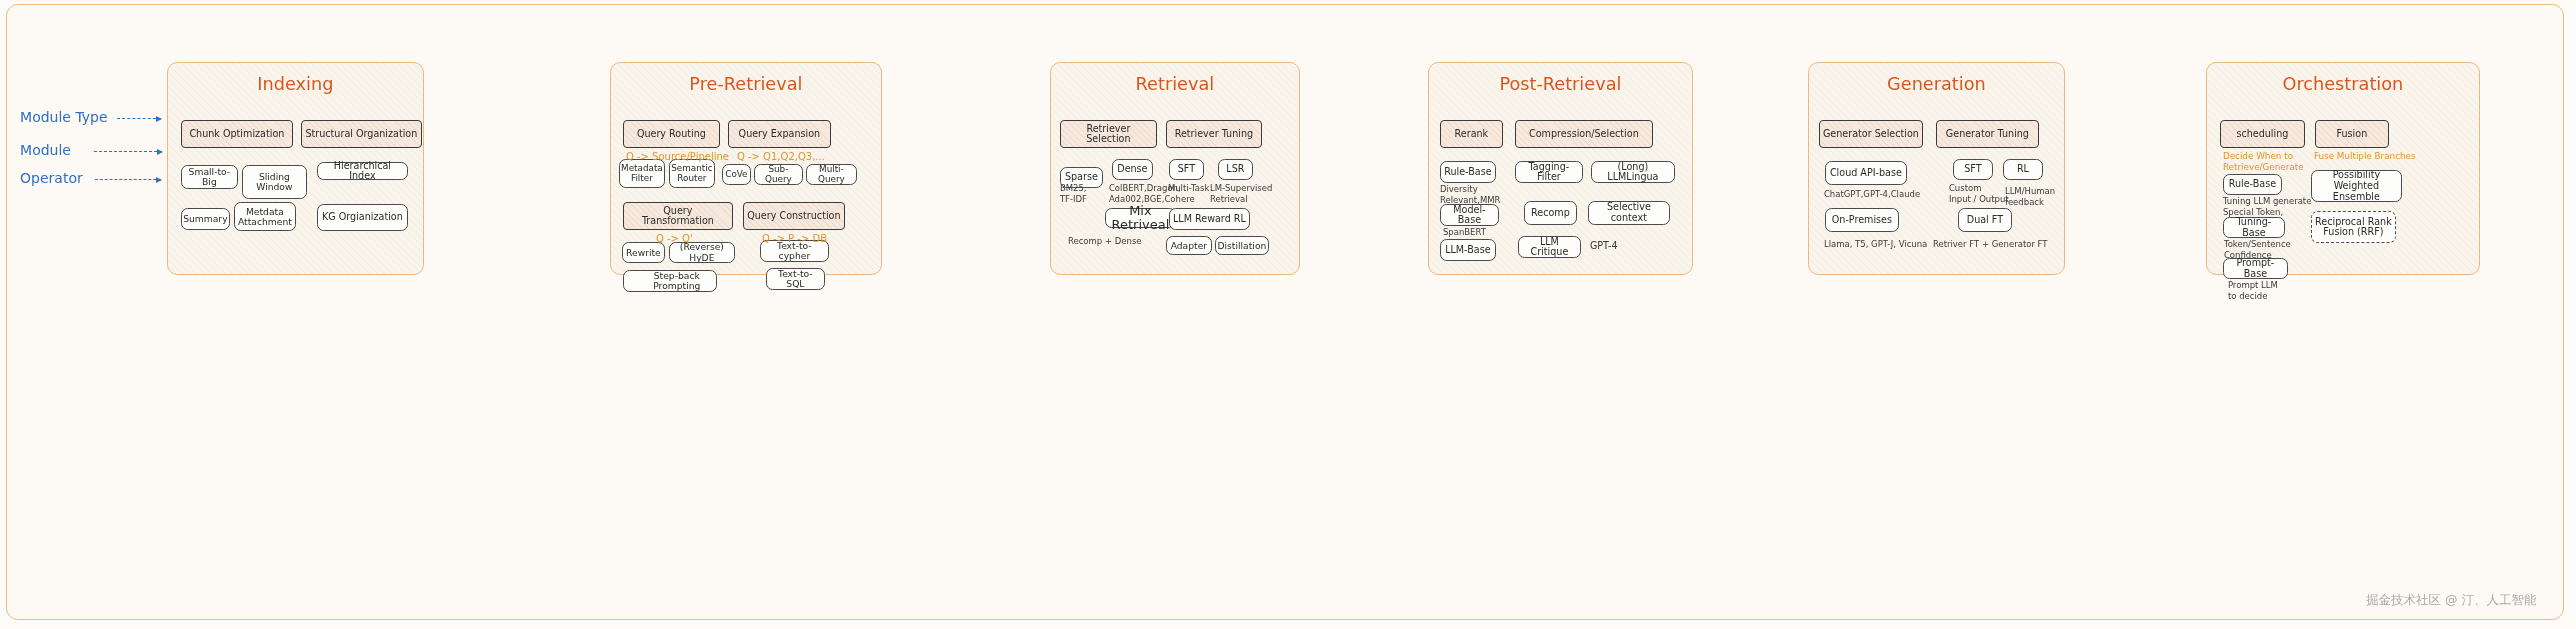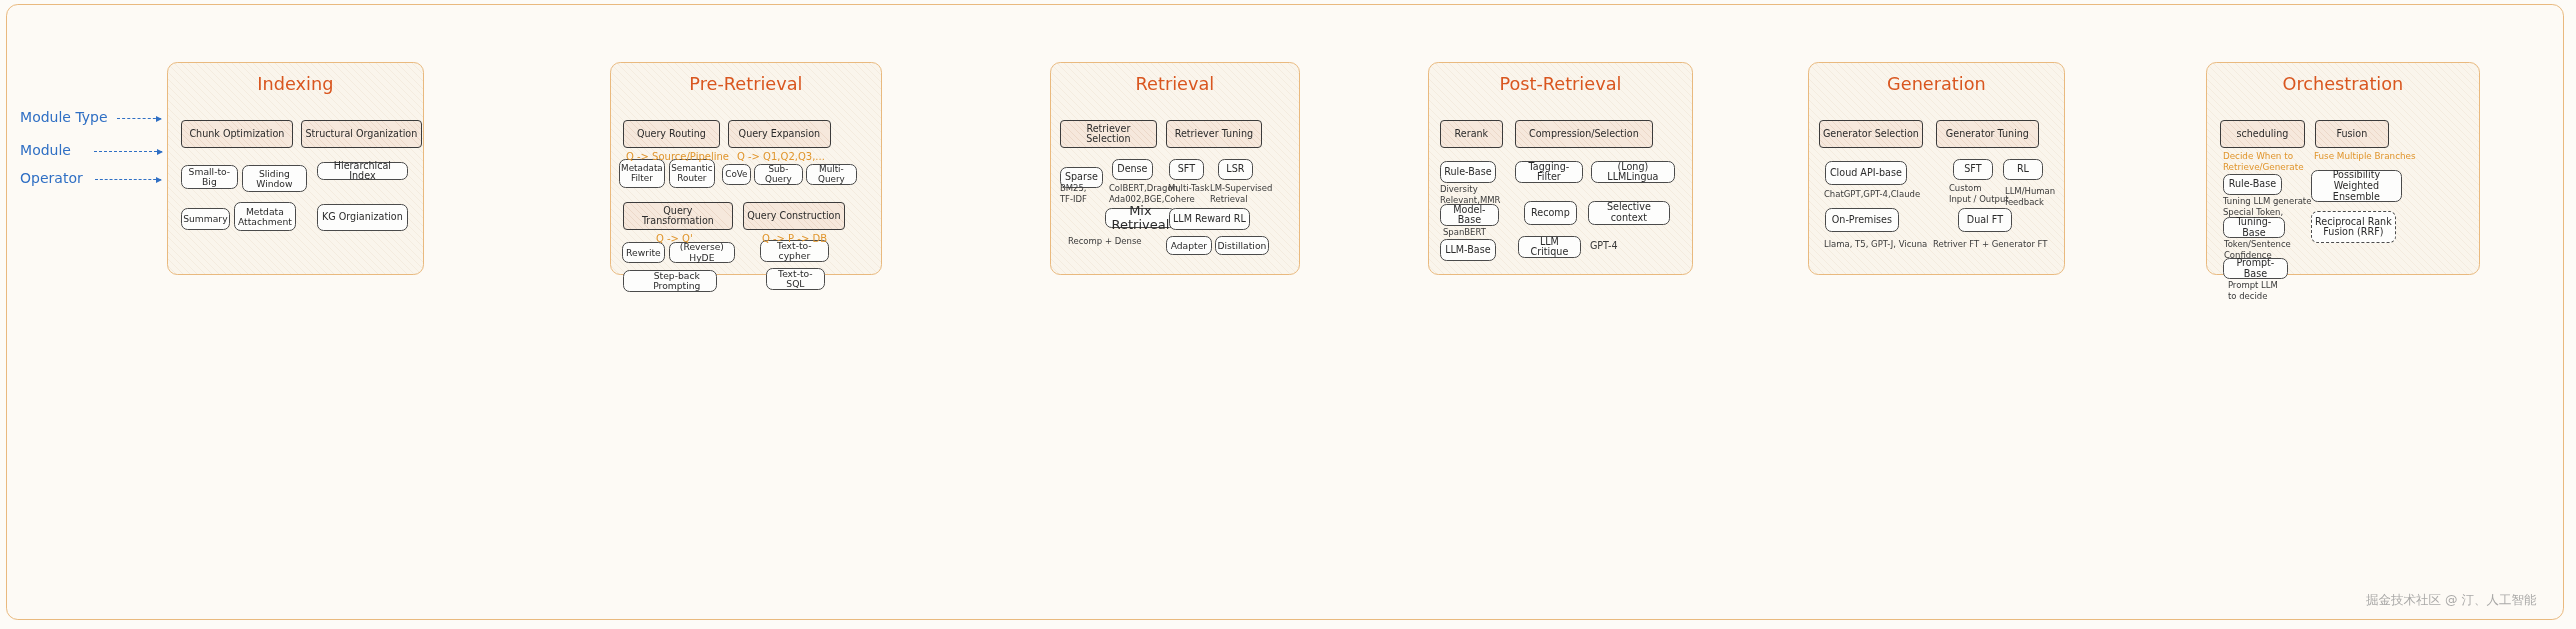--- a/index.html
+++ b/index.html
@@ -109,21 +109,21 @@
       <div class="axis-label" style="left: 13.2px; top: 137px;">Module</div>
       <div class="axis-arrow" style="left: 87px; top: 146px; width: 68px;"></div>
       <div class="axis-label" style="left: 13.2px; top: 165px;">Operator</div>
       <div class="axis-arrow" style="left: 88px; top: 174px; width: 66px;"></div>
       <div class="col" style="left: 160px; width: 257px; height: 213px; top: 57px;">
         <div class="col-title">Indexing</div>
       </div>
       <div class="node lvl1" style="left: 174px; top: 115px; width: 112px; height: 28px; font-size: 9.6px;">Chunk Optimization</div>
       <div class="node lvl1" style="left: 294px; top: 115px; width: 121px; height: 28px; font-size: 9.6px;">Structural Organization</div>
       <div class="node" style="left: 174px; top: 160px; width: 57px; height: 23.5px; font-size: 9.2px;">Small-to-Big</div>
-      <div class="node" style="left: 235px; top: 160px; width: 65px; height: 27px; font-size: 9.2px;">Sliding Window</div>
+      <div class="node" style="left: 235px; top: 160px; width: 65px; height: 34px; font-size: 9.2px;">Sliding Window</div>
       <div class="node" style="left: 310px; top: 157px; width: 91px; height: 18px; font-size: 9.6px;">Hierarchical Index</div>
       <div class="node" style="left: 174px; top: 203px; width: 49px; height: 22px; font-size: 9.2px;">Summary</div>
       <div class="node" style="left: 227px; top: 197px; width: 62px; height: 29px; font-size: 9.2px;">Metdata<br>Attachment</div>
       <div class="node" style="left: 310px; top: 199px; width: 91px; height: 26.5px; font-size: 9.6px;">KG Orgianization</div>
       <div class="col" style="left: 603px; width: 272px; height: 213px; top: 57px;">
         <div class="col-title">Pre-Retrieval</div>
       </div>
       <div class="node lvl1" style="left: 616px; top: 115px; width: 97px; height: 28px; font-size: 9.6px;">Query Routing</div>
       <div class="node lvl1" style="left: 721px; top: 115px; width: 103px; height: 28px; font-size: 9.6px;">Query Expansion</div>
       <div class="node" style="left: 612px; top: 154px; width: 46px; height: 29px; font-size: 8.8px;">Metadata<br>Filter</div>

